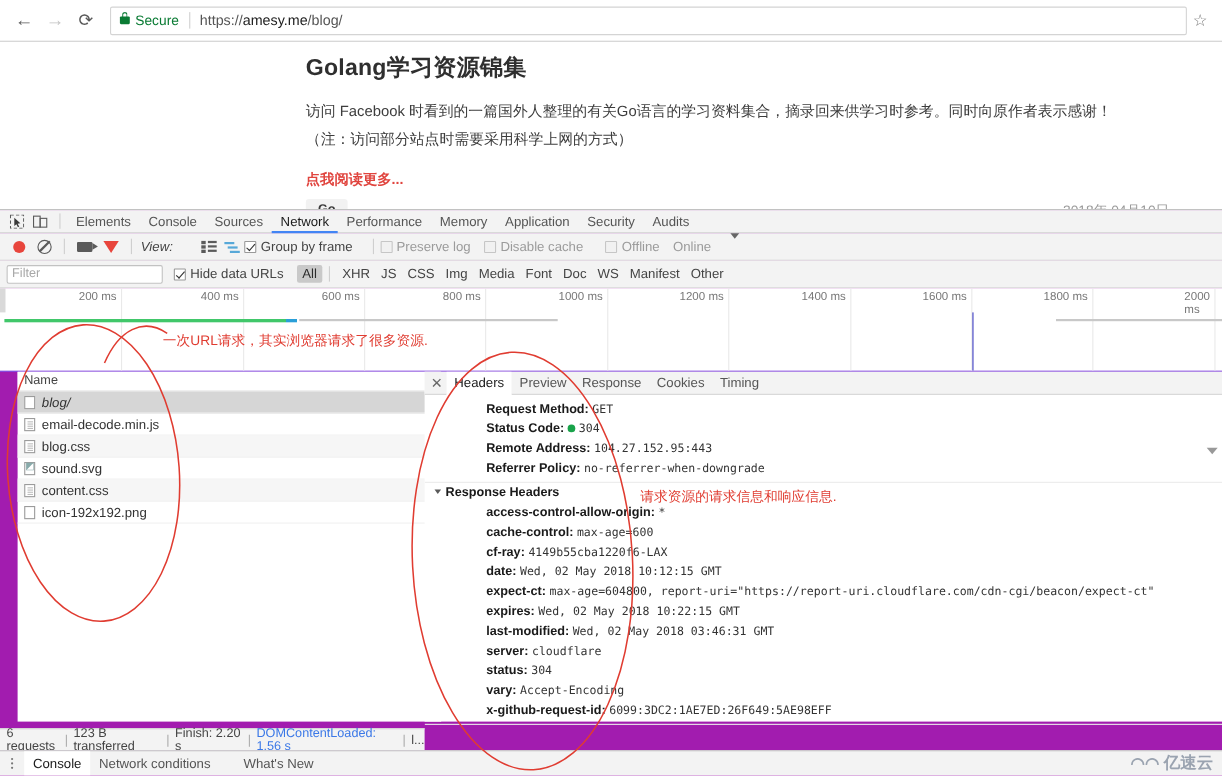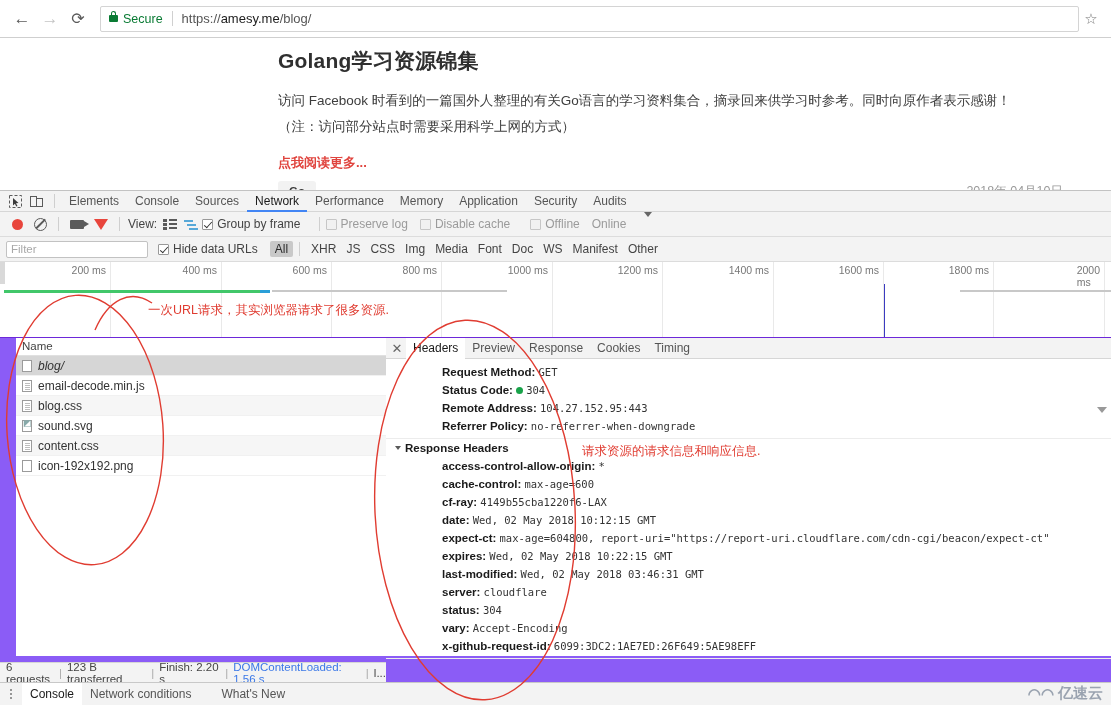--- a/index.html
+++ b/index.html
@@ -117,21 +117,21 @@
     font-size: 11.5px;
     font-weight: bold;
     color: #3b3b3b;
   }
   .post-date { color: #9a9a9a; font-size: 12.5px; }
 
   
   .devtools {
     position: absolute;
     left: 0; top: 190px; width: 1111px; height: 515px;
-    background: #8b5cf6;
+    background: #a21caf;
     border-top: 1px solid #c2c2c2;
     box-sizing: border-box;
   }
   .dt-tabbar {
     height: 21px;
     display: flex; align-items: center;
     border-bottom: 1px solid #d6d6d6;
     background: #f3f3f3;
     padding-left: 4px;
     box-sizing: border-box;
@@ -185,21 +185,21 @@
     border-top: 3.5px solid transparent;
     border-bottom: 3.5px solid transparent;
   }
   .filt-ico {
     width: 0; height: 0;
     border-left: 7px solid transparent;
     border-right: 7px solid transparent;
     border-top: 11px solid #e8453c;
     position: relative;
   }
-  .tb-label { margin: 0 3px 0 2px; }
+  .tb-label { margin: 0 23px 0 2px; font-style: italic; }
   .view-ico1, .view-ico2 {
     width: 14px; height: 11px; position: relative;
   }
   .view-ico1::before { content:""; position:absolute; left:0; top:0; width:4px; height:3px; background:#5a5a5a; box-shadow: 0 4px 0 #5a5a5a, 0 8px 0 #5a5a5a;}
   .view-ico1::after  { content:""; position:absolute; left:6px; top:0; width:8px; height:2px; background:#5a5a5a; box-shadow: 0 4px 0 #5a5a5a, 0 8px 0 #5a5a5a;}
   .view-ico2::before { content:""; position:absolute; left:0; top:1px; width:9px; height:2px; background:#57a8d8; box-shadow: 3px 4px 0 #57a8d8, 5px 8px 0 #57a8d8;}
   .cbx {
     width: 11px; height: 11px; border: 1px solid #999; background: #fff;
     display: inline-block; position: relative; box-sizing: border-box;
     margin-right: 4px; vertical-align: -1px; border-radius: 1px;

